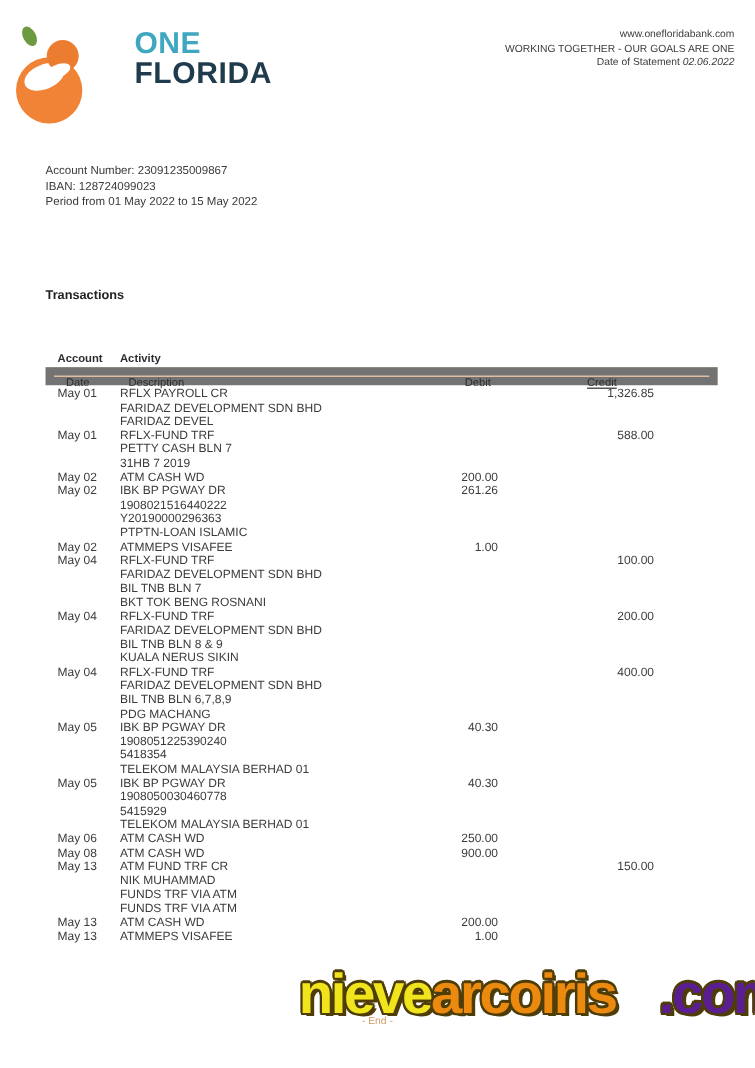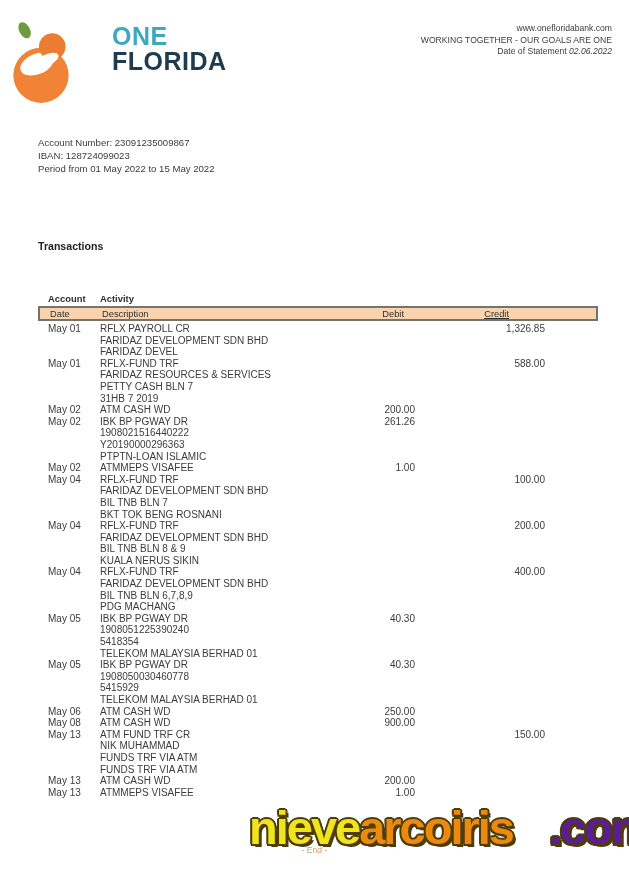--- a/index.html
+++ b/index.html
@@ -18,21 +18,21 @@
 
   
   .account-info { position:absolute; left:38px; top:137px; font-size:9.6px; line-height:12.9px; }
 
   
   .tx-title { position:absolute; left:38px; top:240px; font-size:10.6px; font-weight:700; color:#222; }
 
   .table { position:absolute; left:38px; top:281px; width:560px;margin-top:11px; }
   .tx-grid { display:grid; grid-template-columns:10px 52px 241px 74px 130px 1fr; align-items:start; }
   .group-header { font-weight:700; font-size:9.4px; line-height:13px; height:14px; color:#2e2e2e; }
-  .band { background:var(--band-bg,#F9D3AE); border:2px solid #737373; height:15px; font-size:9.3px; line-height:10px; color:#2e2e2e; }
+  .band { background:var(--band-bg,#F9D3AE); border:7px solid #737373; height:15px; font-size:9.3px; line-height:10px; color:#2e2e2e; }
   .band .cell { padding-top:0.5px; }
   .band .debit-h { text-align:right; padding-right:13px; }
   .band .credit-h { text-align:right; padding-right:38px;text-decoration:underline; }
   .rows { padding-top:2px; font-size:10px; }
   .tx-row { line-height:11.6px; }
   .tx-row .date, .tx-row .desc, .tx-row .amt { line-height:11.6px; }
   .tx-row .amt { text-align:right; white-space:nowrap; }
 
   
   .end-marker { position:absolute; left:0; right:0; top:845px; text-align:center; font-size:8.6px; color:var(--end-marker,#D09A67); z-index:1; }
@@ -115,21 +115,20 @@
     <div class="amt"></div>
     <div class="amt">1,326.85</div>
     <div></div>
   </div>
 
   <div class="tx-grid tx-row">
     <div></div>
     <div class="date">May 01</div>
     <div class="desc">
             <div class="desc-line">RFLX-FUND TRF</div>
-            <div class="desc-line">FARIDAZ RESOURCES &amp; SERVICES</div>
             <div class="desc-line">PETTY CASH BLN 7</div>
             <div class="desc-line">31HB 7 2019</div>
           </div>
     <div class="amt"></div>
     <div class="amt">588.00</div>
     <div></div>
   </div>
 
   <div class="tx-grid tx-row">
     <div></div>

